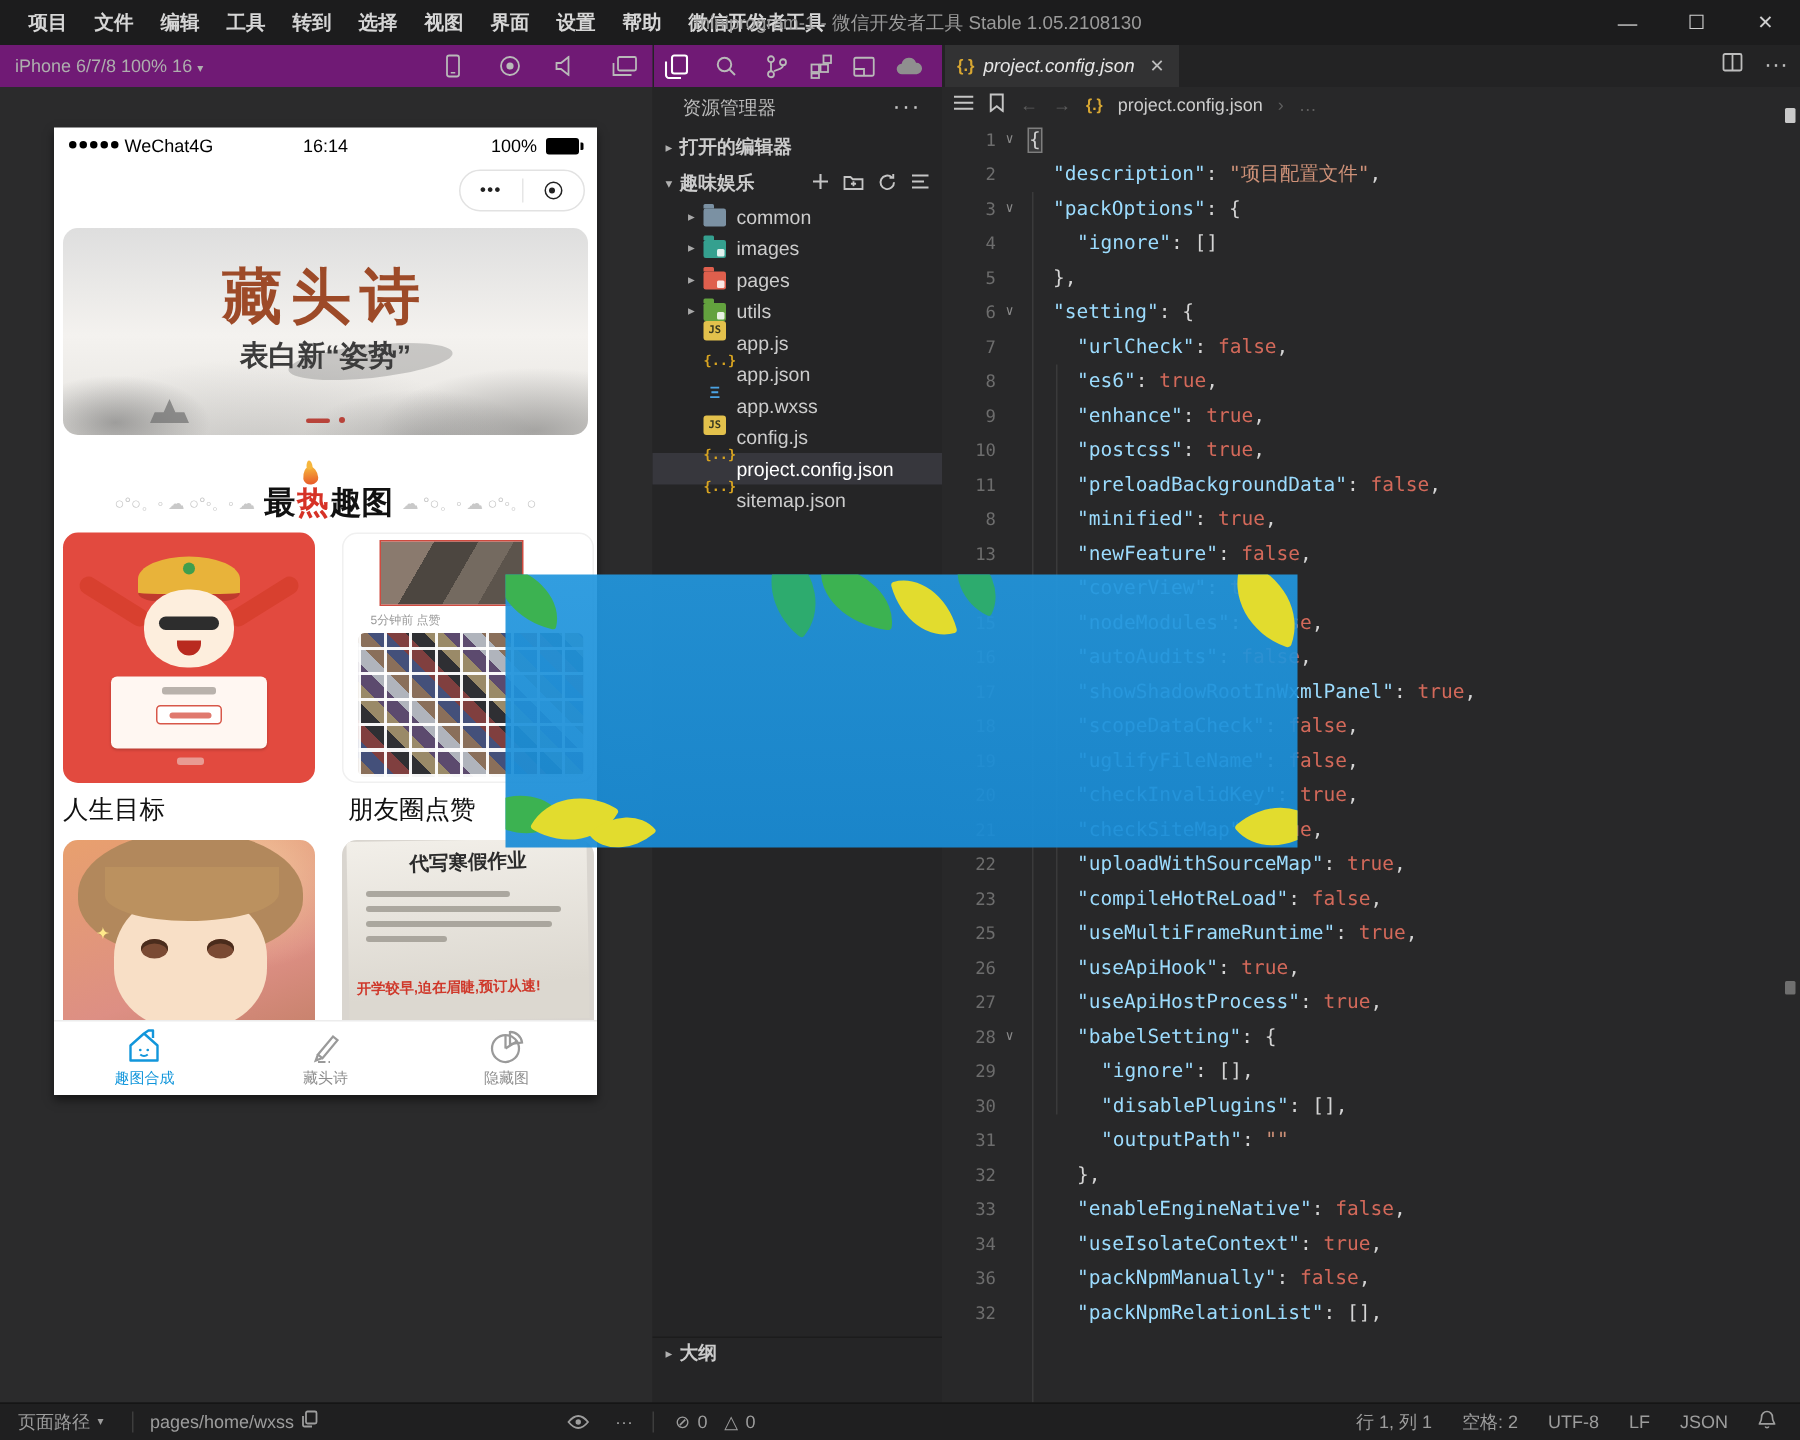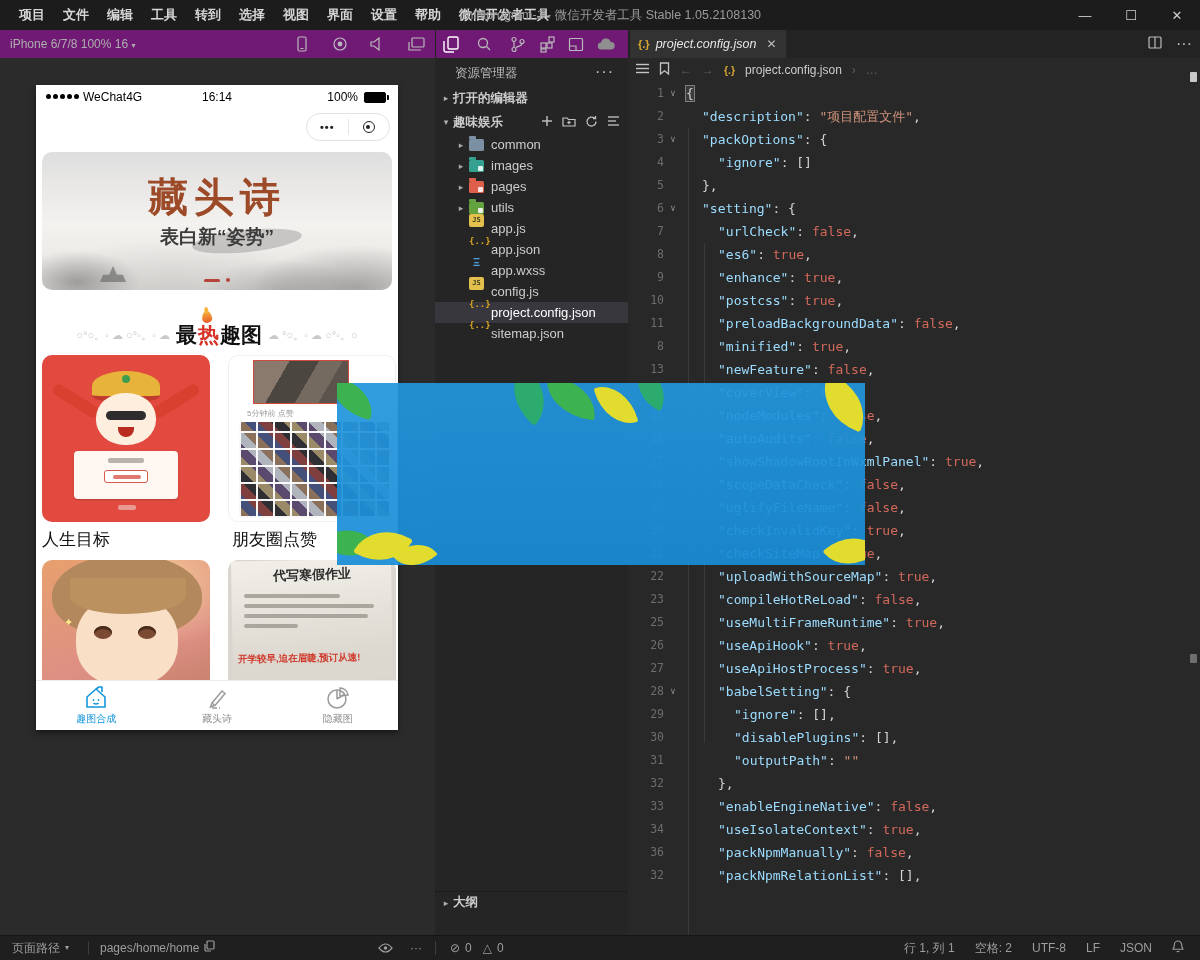--- a/index.html
+++ b/index.html
@@ -572,21 +572,21 @@
     <div class="vscroll"></div>
   </div>
 
   <div class="statusbar">
     <div class="sb-item" style="left:12px">
       <span>页面路径</span>
         <span class="sb-caret">▾</span>
     </div>
     <div class="sb-div" style="left:88px"></div>
     <div class="sb-item" style="left:100px">
-      <span>pages/home/home</span>
+      <span>pages/home/wxss</span>
       <span><svg width="11" height="12" viewBox="0 0 11 12">
             <rect x="3" y="1" width="7" height="8" rx="1" fill="none" stroke="#9d9d9d" stroke-width="1.2"></rect>
             <path d="M7 11 H2 a1 1 0 0 1 -1 -1 V4" fill="none" stroke="#9d9d9d" stroke-width="1.2"></path>
           </svg></span>
     </div>
     <div class="sb-item" style="left:378px">
       <svg width="15" height="10" viewBox="0 0 15 10">
           <path d="M1 5 q6.5 -8 13 0 q-6.5 8 -13 0 Z" fill="none" stroke="#9d9d9d" stroke-width="1.2"></path>
           <circle cx="7.5" cy="5" r="1.8" fill="#9d9d9d"></circle>
         </svg>

